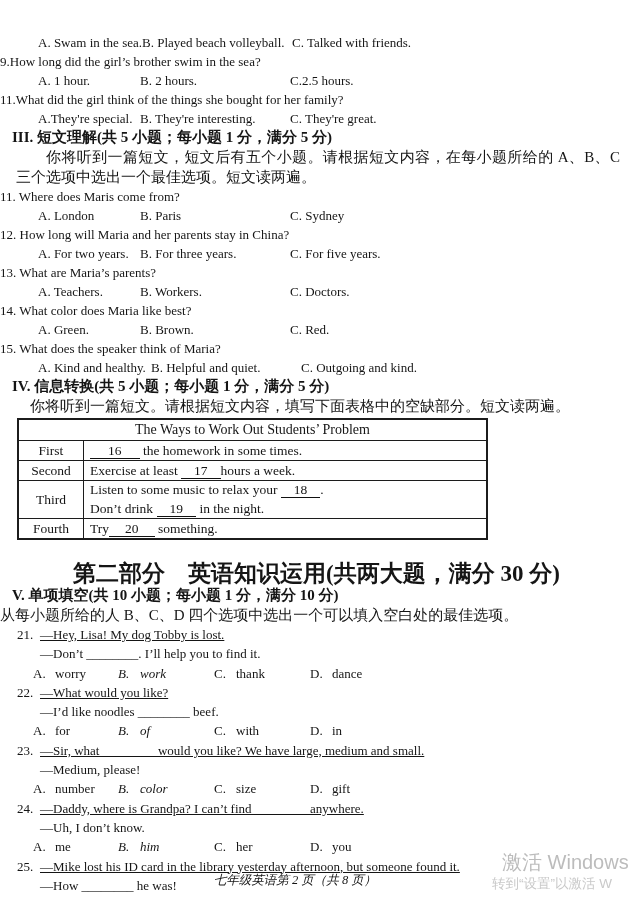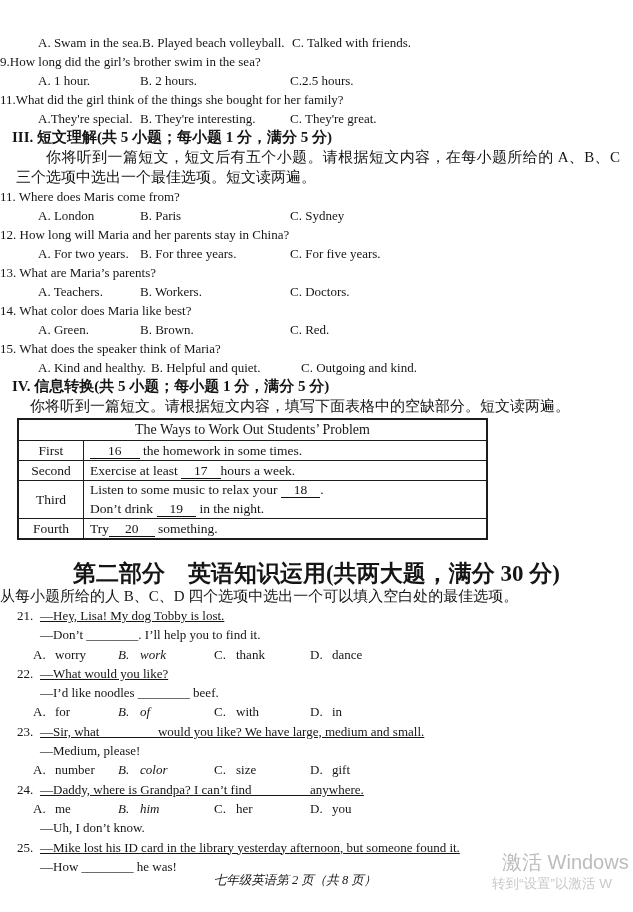--- a/index.html
+++ b/index.html
@@ -107,20 +107,21 @@
       </td>
     </tr>
     <tr>
       <td class="lbl">Fourth</td>
       <td class="val"><span>Try</span><span class="blank" style="padding:0 16px">20</span><span> something.</span></td>
     </tr>
   </tbody>
     </table>
 
   <div class="part2-heading">第二部分　英语知识运用(共两大题，满分 30 分)</div>
+  <div class="sec-title">V. 单项填空(共 10 小题；每小题 1 分，满分 10 分)</div>
   <div class="para1" style="text-indent:0">从每小题所给的人 B、C、D 四个选项中选出一个可以填入空白处的最佳选项。</div>
 
   <div class="rv qv1"><span class="qnum">21.</span><span>—Hey, Lisa! My dog Tobby is lost.</span></div>
   <div class="rv qv2">—Don’t ________. I’ll help you to find it.</div>
   <div class="rv optrow4">
     <span class="o o-a"><span class="ol">A.</span><span>worry</span></span><span class="o o-b"><span class="ol">B.</span><span>work</span></span><span class="o o-c"><span class="ol">C.</span><span>thank</span></span><span class="o"><span class="ol">D.</span><span>dance</span></span>
   </div>
 
   <div class="rv qv1"><span class="qnum">22.</span><span>—What would you like?</span></div>
   <div class="rv qv2">—I’d like noodles ________ beef.</div>
@@ -128,24 +129,24 @@
     <span class="o o-a"><span class="ol">A.</span><span>for</span></span><span class="o o-b"><span class="ol">B.</span><span>of</span></span><span class="o o-c"><span class="ol">C.</span><span>with</span></span><span class="o"><span class="ol">D.</span><span>in</span></span>
   </div>
 
   <div class="rv qv1"><span class="qnum">23.</span><span>—Sir, what ________ would you like? We have large, medium and small.</span></div>
   <div class="rv qv2">—Medium, please!</div>
   <div class="rv optrow4">
     <span class="o o-a"><span class="ol">A.</span><span>number</span></span><span class="o o-b"><span class="ol">B.</span><span>color</span></span><span class="o o-c"><span class="ol">C.</span><span>size</span></span><span class="o"><span class="ol">D.</span><span>gift</span></span>
   </div>
 
   <div class="rv qv1"><span class="qnum">24.</span><span>—Daddy, where is Grandpa? I can’t find ________ anywhere.</span></div>
+  <div class="rv qv2">—Uh, I don’t know.</div>
   <div class="rv optrow4">
     <span class="o o-a"><span class="ol">A.</span><span>me</span></span><span class="o o-b"><span class="ol">B.</span><span>him</span></span><span class="o o-c"><span class="ol">C.</span><span>her</span></span><span class="o"><span class="ol">D.</span><span>you</span></span>
   </div>
-  <div class="rv qv2">—Uh, I don’t know.</div>
 
   <div class="rv qv1"><span class="qnum">25.</span><span>—Mike lost his ID card in the library yesterday afternoon, but someone found it.</span></div>
   <div class="rv qv2">—How ________ he was!</div>
 
 </div>
 
 <div class="footer">七年级英语第 2 页（共 8 页）</div>
 <div class="wm1">激活 Windows</div>
 <div class="wm2">转到“设置”以激活 W</div>
 

